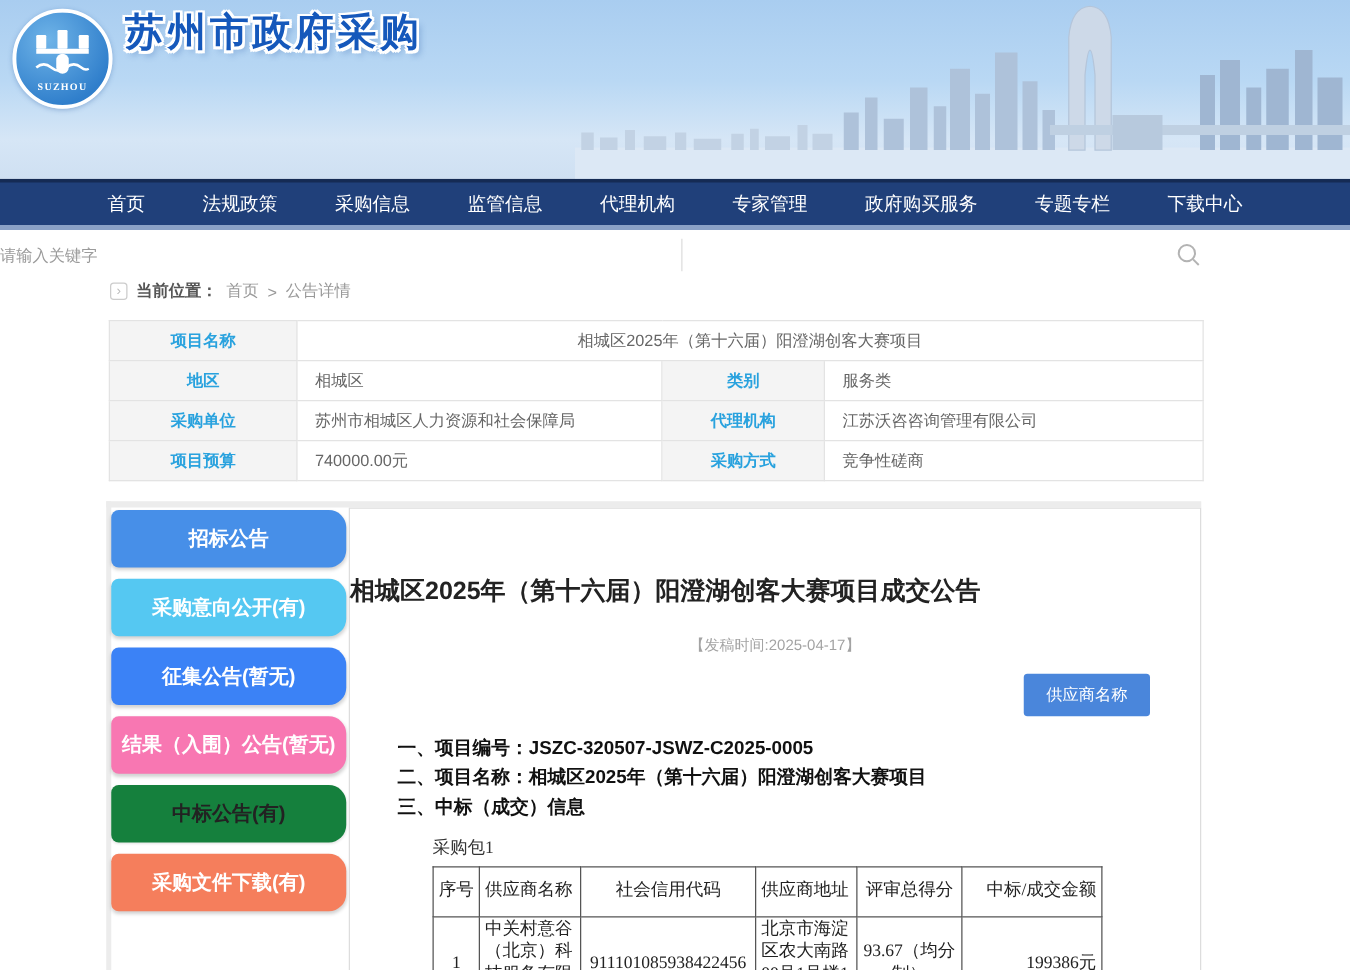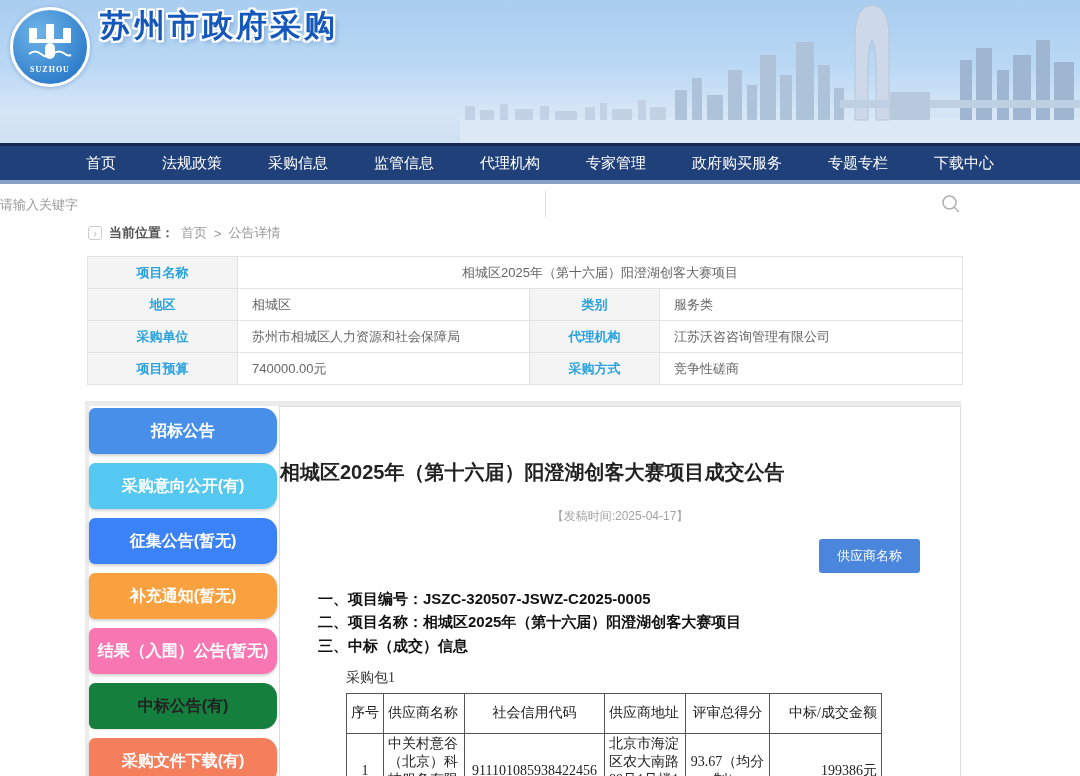--- a/index.html
+++ b/index.html
@@ -196,21 +196,20 @@
         <td class="val">竞争性磋商</td>
       </tr>
     </tbody>
 </table>
 
 <div class="lower">
   <div class="sidebar">
       <div class="side-btn" style="background: rgb(71, 143, 232);">招标公告</div>
       <div class="side-btn" style="background: rgb(85, 200, 242);">采购意向公开(有)</div>
       <div class="side-btn" style="background: #3b82f6;">征集公告(暂无)</div>
-      <div class="side-btn" style="background: rgb(249, 161, 62);">补充通知(暂无)</div>
       <div class="side-btn" style="background: rgb(248, 119, 178);">结果（入围）公告(暂无)</div>
       <div class="side-btn active" style="background: #15803d;">中标公告(有)</div>
       <div class="side-btn" style="background: rgb(245, 126, 92);">采购文件下载(有)</div>
     </div>
 
   <div class="panel">
     <div class="ann-title">相城区2025年（第十六届）阳澄湖创客大赛项目成交公告</div>
     <div class="ann-time">【发稿时间:2025-04-17】</div>
     <div class="finance-row">
       <button class="finance-btn">供应商名称</button>

